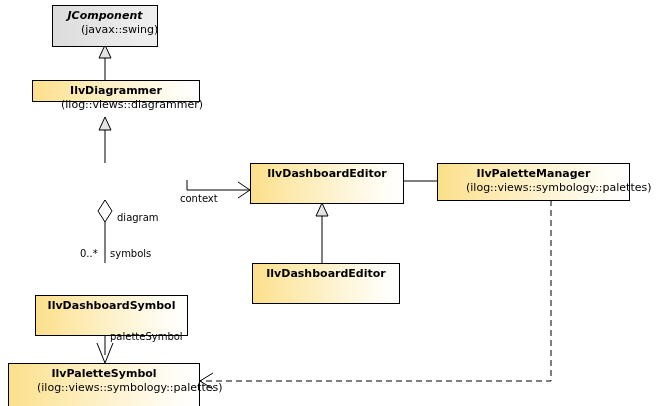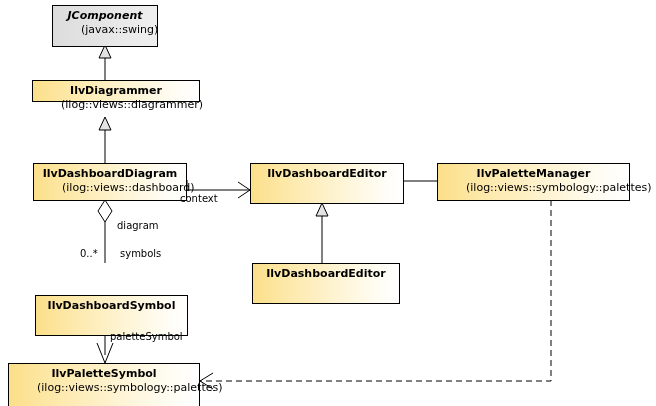--- a/index.html
+++ b/index.html
@@ -127,24 +127,20 @@
   <div class="uml-class grey italic-title" style="left:52px; top:5px; width:106px; height:42px;">
     <div class="cls-title">JComponent</div>
     <div class="cls-package">(javax::swing)</div>
   </div>
 
   <div class="uml-class" style="left:32px; top:80px; width:168px; height:22px;">
     <div class="cls-title">IlvDiagrammer</div>
     <div class="cls-package">(ilog::views::diagrammer)</div>
   </div>
 
-  <div class="uml-class" style="left:33px; top:163px; width:154px; height:38px;">
-    <div class="cls-title">IlvDashboardDiagram</div>
-    <div class="cls-package">(ilog::views::dashboard)</div>
-  </div>
 
   <div class="uml-class" style="left:250px; top:163px; width:154px; height:41px;">
     <div class="cls-title">IlvDashboardEditor</div>
   </div>
 
   <div class="uml-class" style="left:437px; top:163px; width:193px; height:38px;">
     <div class="cls-title">IlvPaletteManager</div>
     <div class="cls-package">(ilog::views::symbology::palettes)</div>
   </div>
 
@@ -156,21 +152,21 @@
     <div class="cls-title">IlvDashboardEditor</div>
   </div>
 
   <div class="uml-class" style="left:8px; top:363px; width:192px; height:45px;">
     <div class="cls-title">IlvPaletteSymbol</div>
     <div class="cls-package">(ilog::views::symbology::palettes)</div>
   </div>
 
   <div class="edge-label" style="left:180px; top:193px;">context</div>
 
-  <div class="edge-label" style="left:117px; top:220px;">diagram</div>
+  <div class="edge-label" style="left:117px; top:212px;">diagram</div>
 
   <div class="edge-label" style="left:80px; top:248px;">0..*</div>
 
-  <div class="edge-label" style="left:120px; top:248px;">symbols</div>
+  <div class="edge-label" style="left:110px; top:248px;">symbols</div>
 
   <div class="edge-label" style="left:110px; top:331px;">paletteSymbol</div>
 
 </div>
 
 </body></html>

